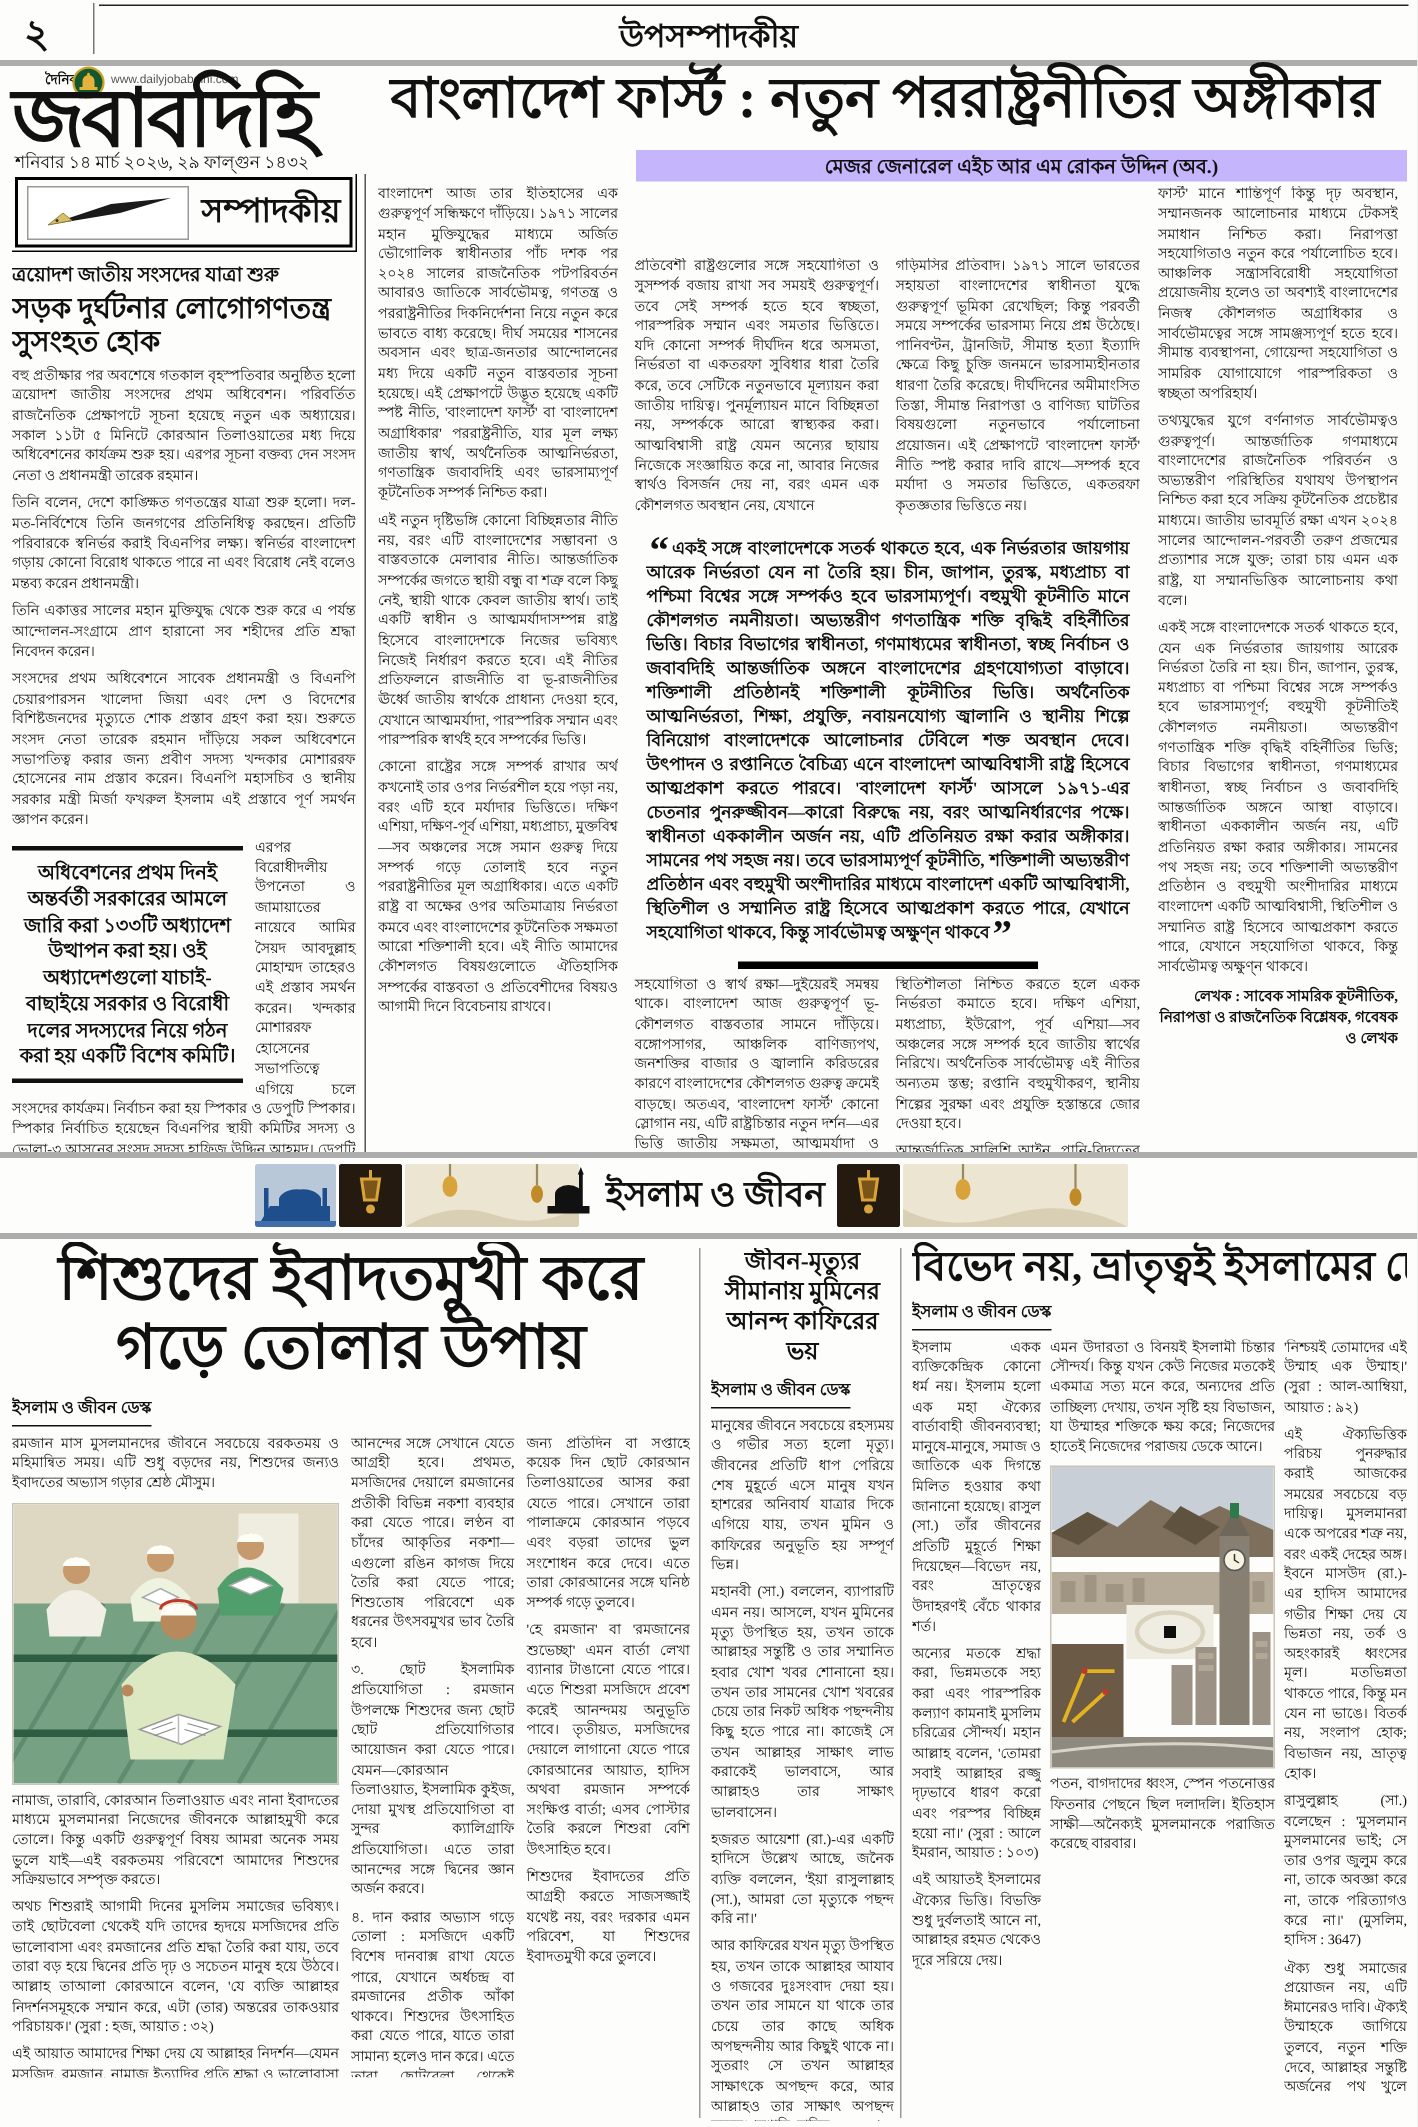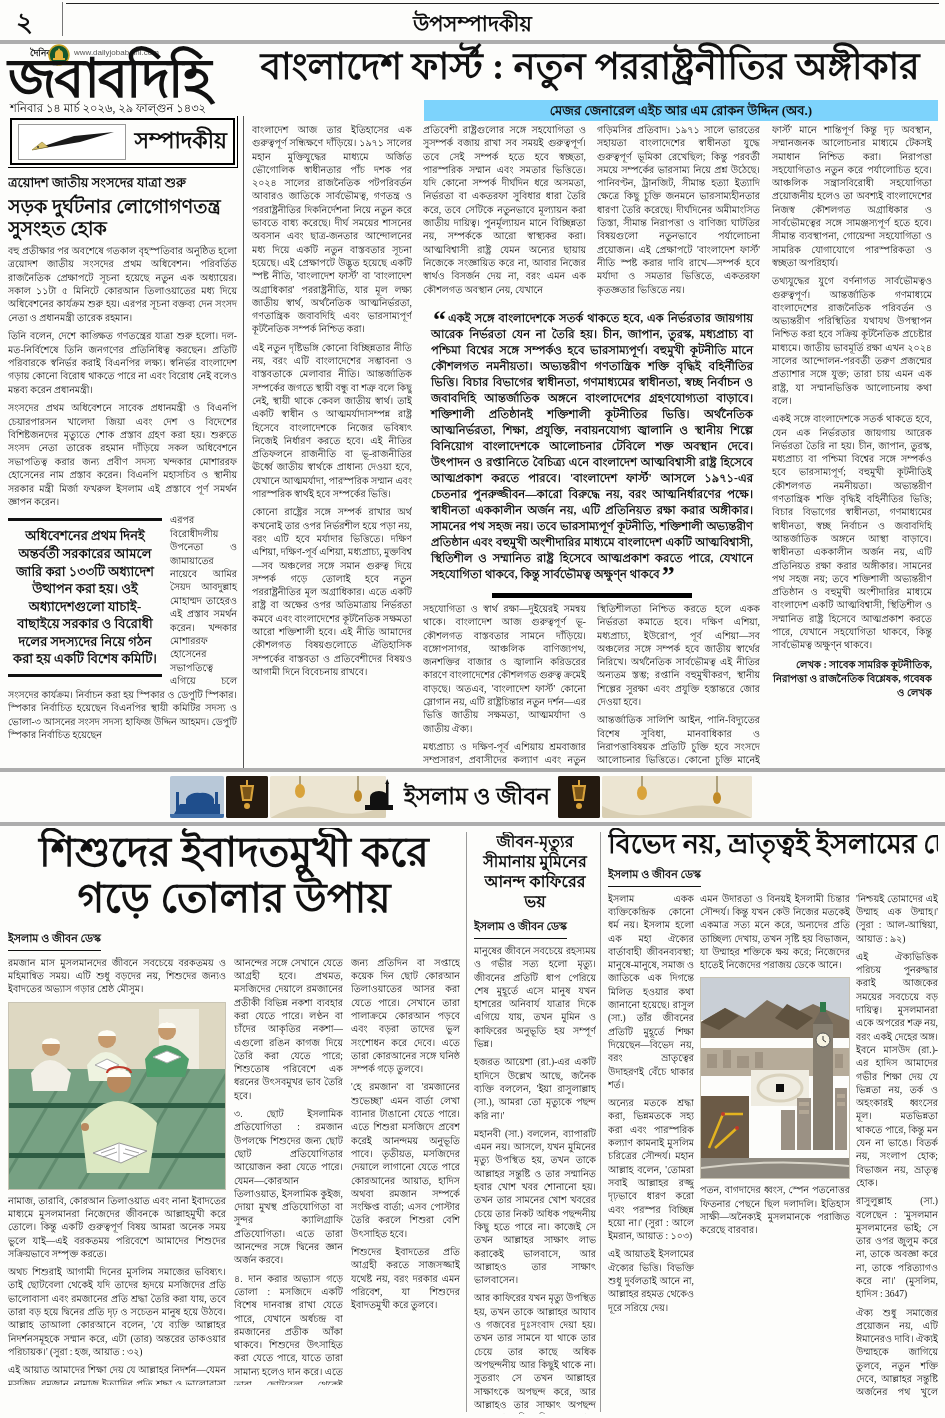--- a/index.html
+++ b/index.html
@@ -15,38 +15,38 @@
   
   .masthead{position:absolute;left:8px;top:46px;width:232px;height:70px;}
   .mh-daily{position:absolute;left:2px;top:0;font-size:9px;font-weight:700;margin-left:20px;}
   .mh-emblem{position:absolute;left:40px;top:-2px;}
   .mh-site{position:absolute;left:66px;top:2px;font-size:8px;color:#555;font-family:"Liberation Sans",sans-serif;}
   .mh-logo{position:absolute;left:0;top:6px;font-size:54px;font-weight:900;letter-spacing:-2px;line-height:1;}
   .mh-date{position:absolute;left:2px;top:54px;font-size:11.5px;}
   
   .lead-head{position:absolute;left:240px;top:47px;width:700px;text-align:center;font-size:37px;
              font-weight:700;line-height:1.1;white-space:nowrap;}
-  .byline-bar{position:absolute;left:424px;top:100px;width:514px;height:21px;background:#7dd3fc;
+  .byline-bar{position:absolute;left:424px;top:100px;width:514px;height:21px;background:#c4b5fd;
               text-align:center;font-size:13px;font-weight:700;line-height:21px;}
   
   .editorial{position:absolute;left:8px;top:116px;width:229px;height:652px;padding-right:6px;
              border-right:1px solid #555;overflow:hidden;}
   .ed-box{border:2px solid #000;outline:1px solid #000;outline-offset:2px;display:flex;align-items:center;
           gap:8px;padding:3px 6px;margin:2px;}
   .ed-pen{width:118px;height:34px;background:#fff;border:1px solid #999;display:flex;align-items:center;justify-content:center;}
   .ed-title{font-size:22px;font-weight:700;}
   .ed-kicker{font-size:13px;font-weight:700;margin:8px 0 2px;}
   .ed-head{font-size:19px;font-weight:800;margin:0 0 5px;line-height:1.15;}
   .ed-body p{margin:0 0 5px;font-size:9.5px;line-height:13.4px;text-align:justify;}
   .ed-quote{float:left;width:150px;margin:4px 8px 4px 0;padding:6px 2px;border-top:3px solid #111;
             border-bottom:3px solid #111;font-size:13px;font-weight:700;text-align:center;line-height:1.35;}
   
   .main-cols{position:absolute;left:252px;top:124px;width:691px;height:644px;display:flex;gap:11px;overflow:hidden;}
   .mcol{width:160px;overflow:hidden;}
-  .mid{width:338px;display:flex;flex-direction:column;}
+  .mid{width:338px;display:flex;flex-direction:column;margin-top:48px;}
   .two-cols{display:flex;gap:11px;overflow:hidden;}
   .two-cols.top{height:182px;}
   .two-cols.bot{flex:1;}
   .tc{width:163px;overflow:hidden;}
   .main-cols p{margin:0 0 5px;font-size:9.5px;line-height:13.3px;text-align:justify;}
   .pullquote{margin:2px 0 4px;padding:2px 8px 0;font-size:11.5px;font-weight:600;line-height:16px;text-align:justify;}
   .pq-mark{font-size:26px;font-weight:900;line-height:0;vertical-align:-6px;padding:0 2px;}
   .pq-bar{width:200px;height:5px;background:#000;margin:7px auto 5px;}
   .author-note{font-size:10px;font-weight:700;text-align:right;line-height:14px;margin-top:2px;}
   
@@ -120,20 +120,21 @@
             <circle cx="16" cy="18" r="1" fill="#333"></circle>
           </svg>
       </span>
       <span class="ed-title">সম্পাদকীয়</span>
     </div>
     <div class="ed-kicker">ত্রয়োদশ জাতীয় সংসদের যাত্রা শুরু</div>
     <h2 class="ed-head">সড়ক দুর্ঘটনার লোগোগণতন্ত্র সুসংহত হোক</h2>
     <div class="ed-body">
       <p>বহু প্রতীক্ষার পর অবশেষে গতকাল বৃহস্পতিবার অনুষ্ঠিত হলো ত্রয়োদশ জাতীয় সংসদের প্রথম অধিবেশন। পরিবর্তিত রাজনৈতিক প্রেক্ষাপটে সূচনা হয়েছে নতুন এক অধ্যায়ের। সকাল ১১টা ৫ মিনিটে কোরআন তিলাওয়াতের মধ্য দিয়ে অধিবেশনের কার্যক্রম শুরু হয়। এরপর সূচনা বক্তব্য দেন সংসদ নেতা ও প্রধানমন্ত্রী তারেক রহমান।</p>
       <p>তিনি বলেন, দেশে কাঙ্ক্ষিত গণতন্ত্রের যাত্রা শুরু হলো। দল-মত-নির্বিশেষে তিনি জনগণের প্রতিনিধিত্ব করছেন। প্রতিটি পরিবারকে স্বনির্ভর করাই বিএনপির লক্ষ্য। স্বনির্ভর বাংলাদেশ গড়ায় কোনো বিরোধ থাকতে পারে না এবং বিরোধ নেই বলেও মন্তব্য করেন প্রধানমন্ত্রী।</p>
+      <p>তিনি একাত্তর সালের মহান মুক্তিযুদ্ধ থেকে শুরু করে এ পর্যন্ত আন্দোলন-সংগ্রামে প্রাণ হারানো সব শহীদের প্রতি শ্রদ্ধা নিবেদন করেন।</p>
       <p>সংসদের প্রথম অধিবেশনে সাবেক প্রধানমন্ত্রী ও বিএনপি চেয়ারপারসন খালেদা জিয়া এবং দেশ ও বিদেশের বিশিষ্টজনদের মৃত্যুতে শোক প্রস্তাব গ্রহণ করা হয়। শুরুতে সংসদ নেতা তারেক রহমান দাঁড়িয়ে সকল অধিবেশনে সভাপতিত্ব করার জন্য প্রবীণ সদস্য খন্দকার মোশাররফ হোসেনের নাম প্রস্তাব করেন। বিএনপি মহাসচিব ও স্থানীয় সরকার মন্ত্রী মির্জা ফখরুল ইসলাম এই প্রস্তাবে পূর্ণ সমর্থন জ্ঞাপন করেন।</p>
       <div class="ed-quote">অধিবেশনের প্রথম দিনই অন্তর্বর্তী সরকারের আমলে জারি করা ১৩৩টি অধ্যাদেশ উত্থাপন করা হয়। ওই অধ্যাদেশগুলো যাচাই-বাছাইয়ে সরকার ও বিরোধী দলের সদস্যদের নিয়ে গঠন করা হয় একটি বিশেষ কমিটি।</div>
       <p>এরপর বিরোধীদলীয় উপনেতা ও জামায়াতের নায়েবে আমির সৈয়দ আবদুল্লাহ মোহাম্মদ তাহেরও এই প্রস্তাব সমর্থন করেন। খন্দকার মোশাররফ হোসেনের সভাপতিত্বে এগিয়ে চলে সংসদের কার্যক্রম। নির্বাচন করা হয় স্পিকার ও ডেপুটি স্পিকার। স্পিকার নির্বাচিত হয়েছেন বিএনপির স্থায়ী কমিটির সদস্য ও ভোলা-৩ আসনের সংসদ সদস্য হাফিজ উদ্দিন আহমদ। ডেপুটি স্পিকার নির্বাচিত হয়েছেন</p>
 
     </div>
   </aside>
 
   <div class="main-cols">
     <div class="mcol">
       <p>বাংলাদেশ আজ তার ইতিহাসের এক গুরুত্বপূর্ণ সন্ধিক্ষণে দাঁড়িয়ে। ১৯৭১ সালের মহান মুক্তিযুদ্ধের মাধ্যমে অর্জিত ভৌগোলিক স্বাধীনতার পাঁচ দশক পর ২০২৪ সালের রাজনৈতিক পটপরিবর্তন আবারও জাতিকে সার্বভৌমত্ব, গণতন্ত্র ও পররাষ্ট্রনীতির দিকনির্দেশনা নিয়ে নতুন করে ভাবতে বাধ্য করেছে। দীর্ঘ সময়ের শাসনের অবসান এবং ছাত্র-জনতার আন্দোলনের মধ্য দিয়ে একটি নতুন বাস্তবতার সূচনা হয়েছে। এই প্রেক্ষাপটে উদ্ভূত হয়েছে একটি স্পষ্ট নীতি, 'বাংলাদেশ ফার্স্ট' বা 'বাংলাদেশ অগ্রাধিকার' পররাষ্ট্রনীতি, যার মূল লক্ষ্য জাতীয় স্বার্থ, অর্থনৈতিক আত্মনির্ভরতা, গণতান্ত্রিক জবাবদিহি এবং ভারসাম্যপূর্ণ কূটনৈতিক সম্পর্ক নিশ্চিত করা।</p>
@@ -308,22 +309,22 @@
         <p>শিশুদের ইবাদতের প্রতি আগ্রহী করতে সাজসজ্জাই যথেষ্ট নয়, বরং দরকার এমন পরিবেশ, যা শিশুদের ইবাদতমুখী করে তুলবে।</p>
       </div>
     </div>
   </article>
 
   <article class="art a-death">
     <h3 class="ad-head">জীবন-মৃত্যুর সীমানায় মুমিনের আনন্দ কাফিরের ভয়</h3>
     <span class="byl">ইসলাম ও জীবন ডেস্ক</span>
     <div>
       <p>মানুষের জীবনে সবচেয়ে রহস্যময় ও গভীর সত্য হলো মৃত্যু। জীবনের প্রতিটি ধাপ পেরিয়ে শেষ মুহূর্তে এসে মানুষ যখন হাশরের অনিবার্য যাত্রার দিকে এগিয়ে যায়, তখন মুমিন ও কাফিরের অনুভূতি হয় সম্পূর্ণ ভিন্ন।</p>
+      <p>মহানবী (সা.) বললেন, ব্যাপারটি এমন নয়। আসলে, যখন মুমিনের মৃত্যু উপস্থিত হয়, তখন তাকে আল্লাহর সন্তুষ্টি ও তার সম্মানিত হবার খোশ খবর শোনানো হয়। তখন তার সামনের খোশ খবরের চেয়ে তার নিকট অধিক পছন্দনীয় কিছু হতে পারে না। কাজেই সে তখন আল্লাহর সাক্ষাৎ লাভ করাকেই ভালবাসে, আর আল্লাহও তার সাক্ষাৎ ভালবাসেন।</p>
       <p>হজরত আয়েশা (রা.)-এর একটি হাদিসে উল্লেখ আছে, জনৈক ব্যক্তি বললেন, 'ইয়া রাসুলাল্লাহ (সা.), আমরা তো মৃত্যুকে পছন্দ করি না।'</p>
-      <p>মহানবী (সা.) বললেন, ব্যাপারটি এমন নয়। আসলে, যখন মুমিনের মৃত্যু উপস্থিত হয়, তখন তাকে আল্লাহর সন্তুষ্টি ও তার সম্মানিত হবার খোশ খবর শোনানো হয়। তখন তার সামনের খোশ খবরের চেয়ে তার নিকট অধিক পছন্দনীয় কিছু হতে পারে না। কাজেই সে তখন আল্লাহর সাক্ষাৎ লাভ করাকেই ভালবাসে, আর আল্লাহও তার সাক্ষাৎ ভালবাসেন।</p>
       <p>আর কাফিরের যখন মৃত্যু উপস্থিত হয়, তখন তাকে আল্লাহর আযাব ও গজবের দুঃসংবাদ দেয়া হয়। তখন তার সামনে যা থাকে তার চেয়ে তার কাছে অধিক অপছন্দনীয় আর কিছুই থাকে না। সুতরাং সে তখন আল্লাহর সাক্ষাৎকে অপছন্দ করে, আর আল্লাহও তার সাক্ষাৎ অপছন্দ করেন। (বুখারি, হাদিস : ৬৫০৭)</p>
 
     </div>
   </article>
 
   <article class="art a-unity">
     <h2 class="au-head">বিভেদ নয়, ভ্রাতৃত্বই ইসলামের চেতনা</h2>
     <span class="byl">ইসলাম ও জীবন ডেস্ক</span>
     <div class="au-body">
       <div class="au-a">

